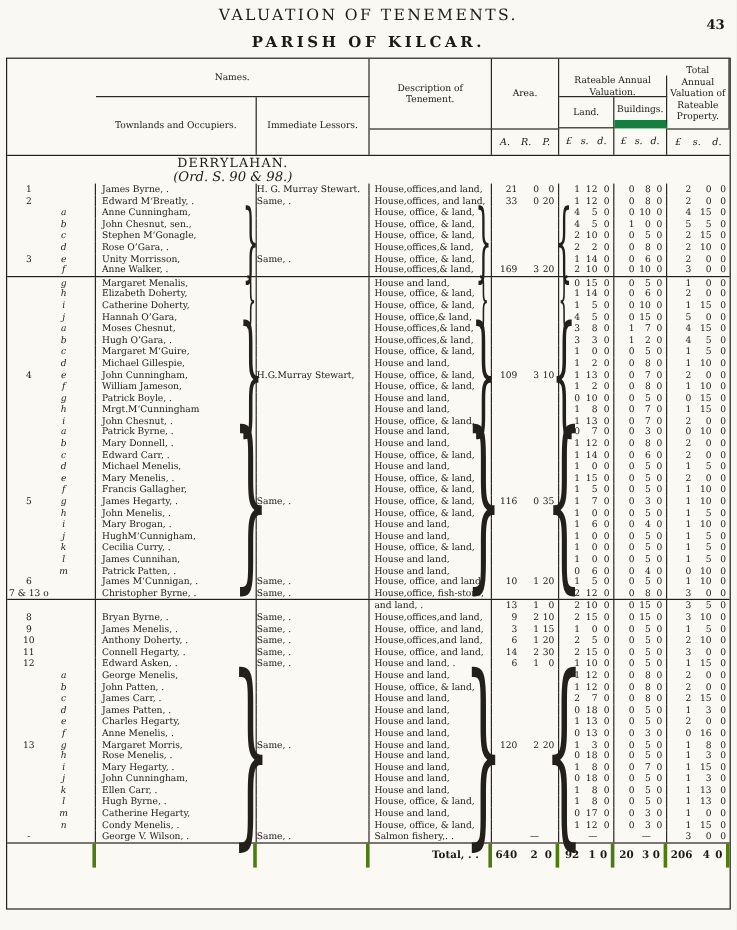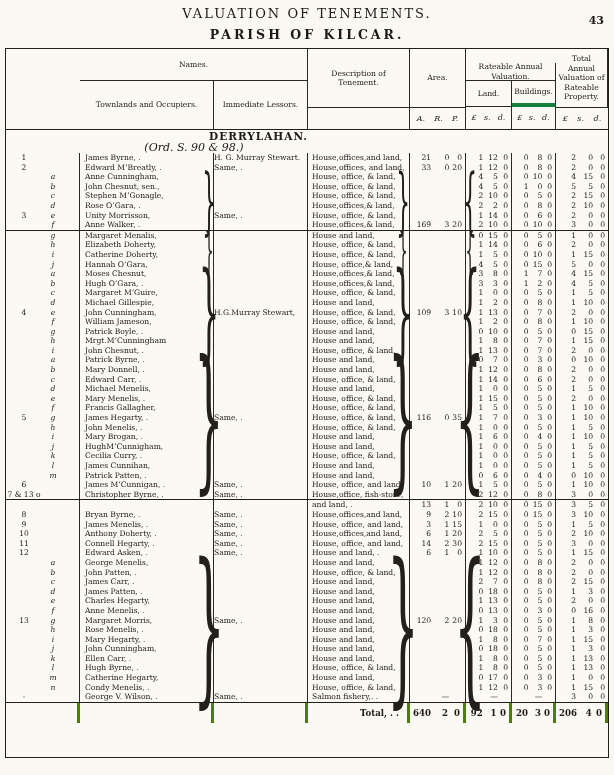--- a/index.html
+++ b/index.html
@@ -18,33 +18,33 @@
   .thead>div{border-right:1px solid #2a2724;display:flex;align-items:center;justify-content:center;padding:1px 2px;box-sizing:border-box;line-height:1.25;}
   .thead>div:last-child,.row>div:last-child{border-right:none;}
   .th-ref{grid-column:1;grid-row:1/4;}
   .th-names{grid-column:2/4;grid-row:1;border-bottom:1px solid #2a2724;}
   .th-townlands{grid-column:2;grid-row:2/4;}
   .th-lessors{grid-column:3;grid-row:2/4;}
   .th-desc{grid-column:4;grid-row:1/3;}
   .th-area{grid-column:5;grid-row:1/3;}
   .th-rate{grid-column:6/8;grid-row:1;border-bottom:1px solid #2a2724;margin-top:14px;}
   .th-land{grid-column:6;grid-row:2;border-bottom:1px solid #2a2724;}
-  .th-bldg{grid-column:7;grid-row:2;border-bottom:4px solid #15803d;}
+  .th-bldg{grid-column:7;grid-row:2;border-bottom:7px solid #15803d;}
   .th-total{grid-column:8;grid-row:1/3;}
   .th-u-desc{grid-column:4;grid-row:3;border-top:1px solid #2a2724;}
   .th-u-area{grid-column:5;grid-row:3;border-top:1px solid #2a2724;}
   .th-u-land{grid-column:6;grid-row:3;}
   .th-u-bldg{grid-column:7;grid-row:3;}
   .th-u-tot{grid-column:8;grid-row:3;border-top:1px solid #2a2724;}
   .units{font-style:italic;font-size:8px;justify-content:space-around !important;}
   
   .section{position:relative;}
   .section + .section{border-top:1.4px solid #23201c;}
   .rows{position:relative;}
-  .townland-main{text-align:right;font-weight:bold;font-size:10.5px;letter-spacing:1px;height:13px;line-height:13px;}
+  .townland-main{text-align:center;font-weight:normal;font-size:10.5px;letter-spacing:1px;height:13px;line-height:13px;}
   .townland-ord{text-align:center;font-style:italic;font-size:11px;height:10px;line-height:10px;}
   .tl-wrap{width:calc(var(--c-ref) + var(--c-occ) + var(--c-les));padding-left:var(--c-ref);box-sizing:border-box;}
   .row{height:var(--rh);font-size:7.6px;line-height:var(--rh);}
   .row>div{border-right:1px solid #2a2724;overflow:visible;white-space:nowrap;box-sizing:border-box;}
   .c-ref{display:flex;}
   .c-ref .num{width:36px;text-align:center;}
   .c-ref .letter{width:22px;text-align:center;font-style:italic;}
   .c-occ{padding-left:5px;}
   .c-les{text-align:left;}
   .c-desc{padding-left:4px;}

